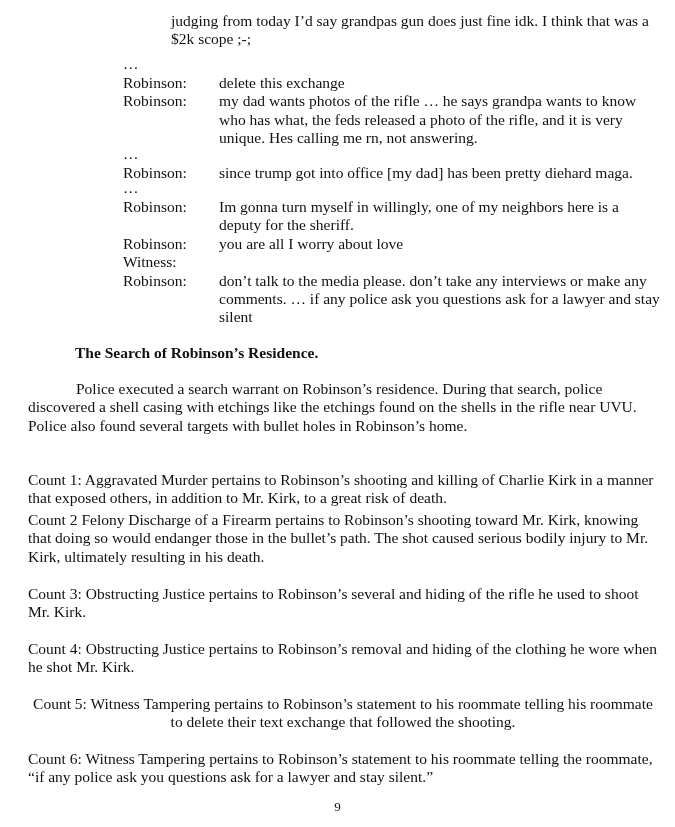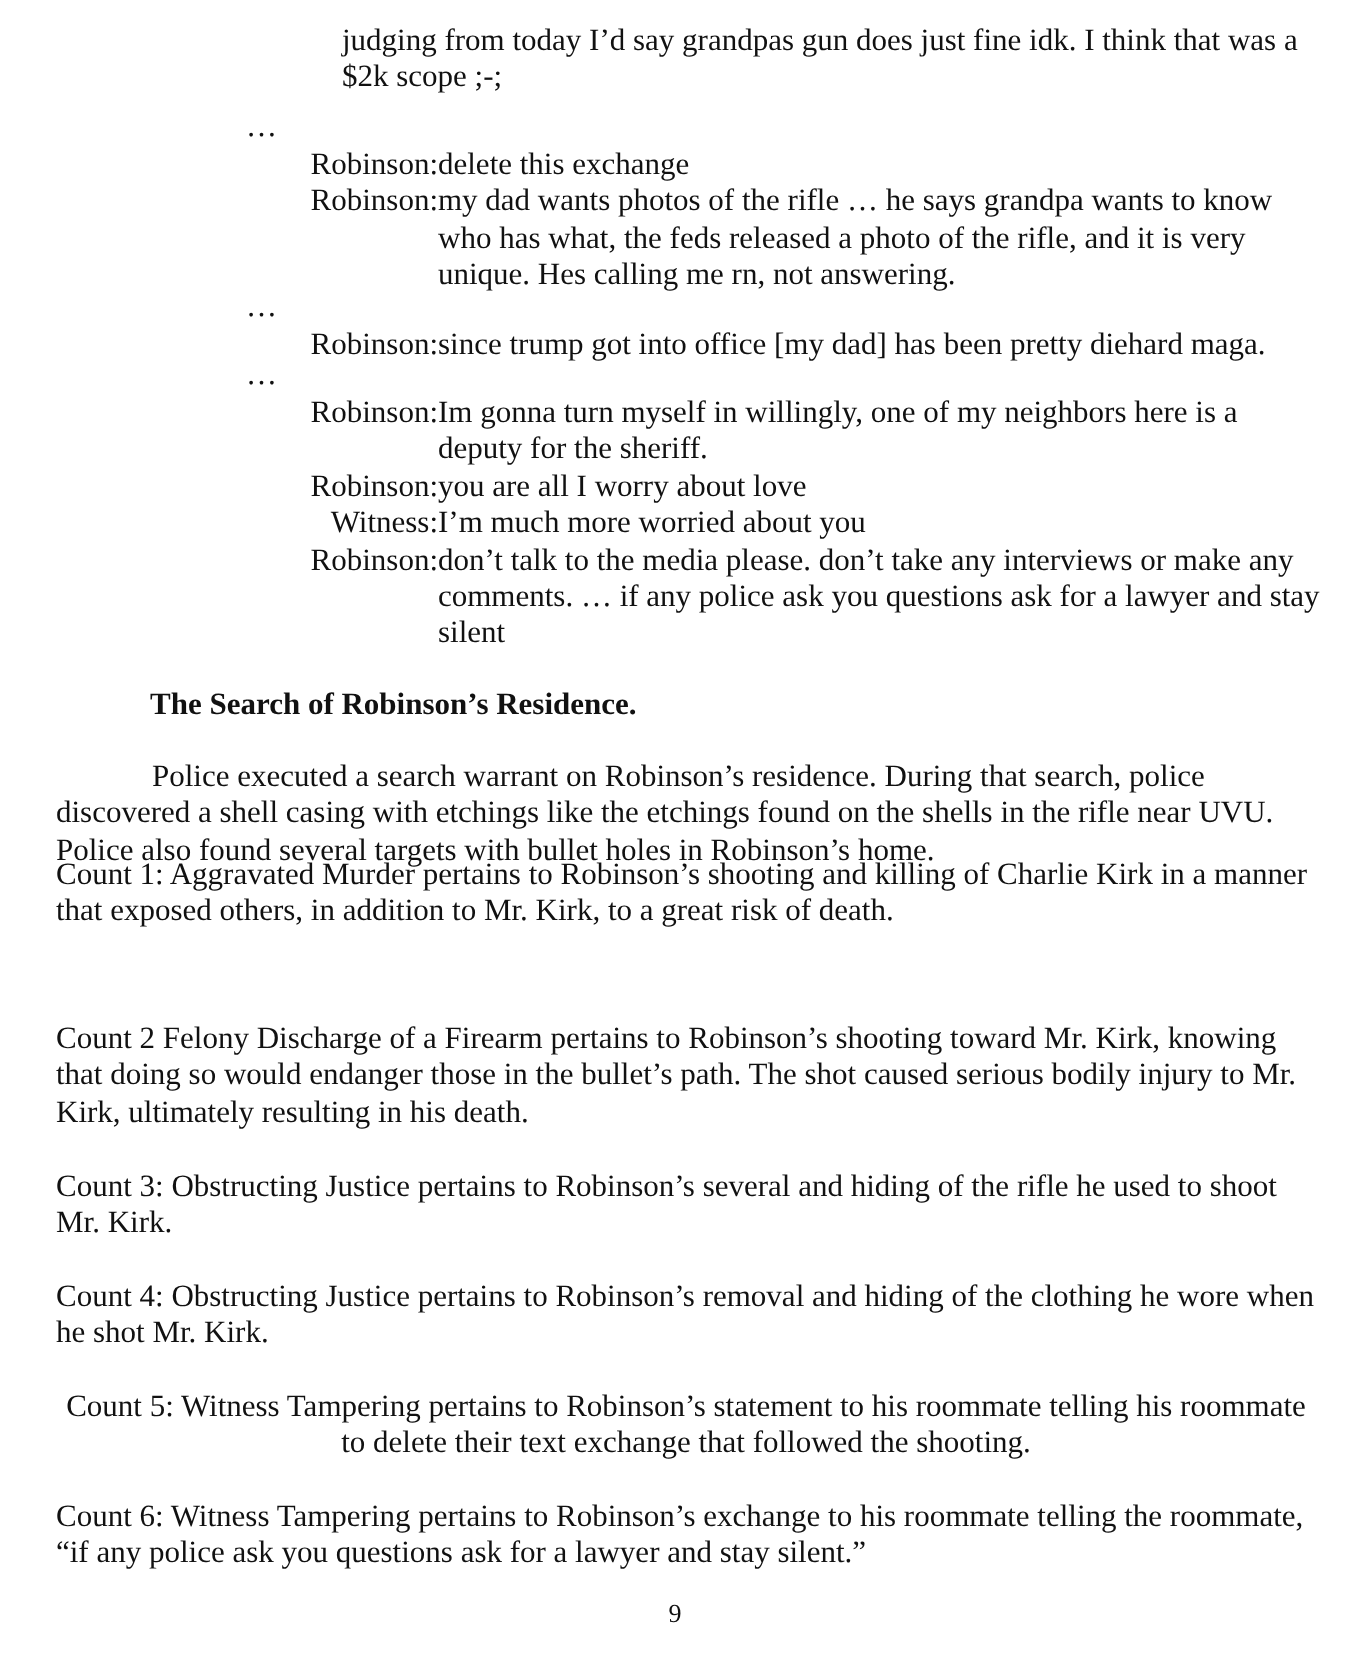--- a/index.html
+++ b/index.html
@@ -11,21 +11,21 @@
   .page { position: absolute; left: 0; top: 0; width: 675px; height: 827px; }
 
   .continued {
     position: absolute; left: 171px; top: 12px; width: 490px;
   }
   .transcript {
     position: absolute; left: 123px; top: 58px; width: 540px;
   }
   .tr-row { display: flex; }
   .tr-ellipsis { height: 16px; line-height: 12px; }
-  .speaker { width: 96px; flex: 0 0 96px; text-align: right; }
+  .speaker { width: 96px; flex: 0 0 96px; }
   .msg { flex: 1 1 auto; width: 440px; }
 
   .heading {
     position: absolute; left: 28px; top: 344px; font-weight: bold; margin-left: 47px;
   }
   .para {
     position: absolute; left: 28px; width: 630px;
   }
   .indent { text-indent: 48px; }
   .page-number {
@@ -64,33 +64,32 @@
     <div class="tr-row">
       <span class="speaker">Robinson:</span>
       <span class="msg">Im gonna turn myself in willingly, one of my neighbors here is a deputy for the sheriff.</span>
     </div>
     <div class="tr-row">
       <span class="speaker">Robinson:</span>
       <span class="msg">you are all I worry about love</span>
     </div>
     <div class="tr-row">
       <span class="speaker">Witness:</span>
-      <span class="msg">I’m much more worried about you</span>
     </div>
     <div class="tr-row">
       <span class="speaker">Robinson:</span>
       <span class="msg">don’t talk to the media please. don’t take any interviews or make any comments. … if any police ask you questions ask for a lawyer and stay silent</span>
     </div>
   </div>
 
   <div class="heading">The Search of Robinson’s Residence.</div>
 
   <div class="para indent" style="top:380px;">Police executed a search warrant on Robinson’s residence. During that search, police discovered a shell casing with etchings like the etchings found on the shells in the rifle near UVU. Police also found several targets with bullet holes in Robinson’s home.</div>
 
-  <div class="para" style="top:429px;">Count 1: Aggravated Murder pertains to Robinson’s shooting and killing of Charlie Kirk in a manner that exposed others, in addition to Mr. Kirk, to a great risk of death.</div>
+  <div class="para" style="top:471px;">Count 1: Aggravated Murder pertains to Robinson’s shooting and killing of Charlie Kirk in a manner that exposed others, in addition to Mr. Kirk, to a great risk of death.</div>
   <div class="para" style="top:511px;">Count 2 Felony Discharge of a Firearm pertains to Robinson’s shooting toward Mr. Kirk, knowing that doing so would endanger those in the bullet’s path. The shot caused serious bodily injury to Mr. Kirk, ultimately resulting in his death.</div>
   <div class="para" style="top:585px;">Count 3: Obstructing Justice pertains to Robinson’s several and hiding of the rifle he used to shoot Mr. Kirk.</div>
   <div class="para" style="top:640px;">Count 4: Obstructing Justice pertains to Robinson’s removal and hiding of the clothing he wore when he shot Mr. Kirk.</div>
   <div class="para" style="top:695px;text-align:center;">Count 5: Witness Tampering pertains to Robinson’s statement to his roommate telling his roommate to delete their text exchange that followed the shooting.</div>
-  <div class="para" style="top:750px;">Count 6: Witness Tampering pertains to Robinson’s exchange to his roommate telling the roommate, “if any police ask you questions ask for a lawyer and stay silent.”</div>
+  <div class="para" style="top:750px;">Count 6: Witness Tampering pertains to Robinson’s statement to his roommate telling the roommate, “if any police ask you questions ask for a lawyer and stay silent.”</div>
 
   <div class="page-number">9</div>
 </div>
 
 </body></html>

